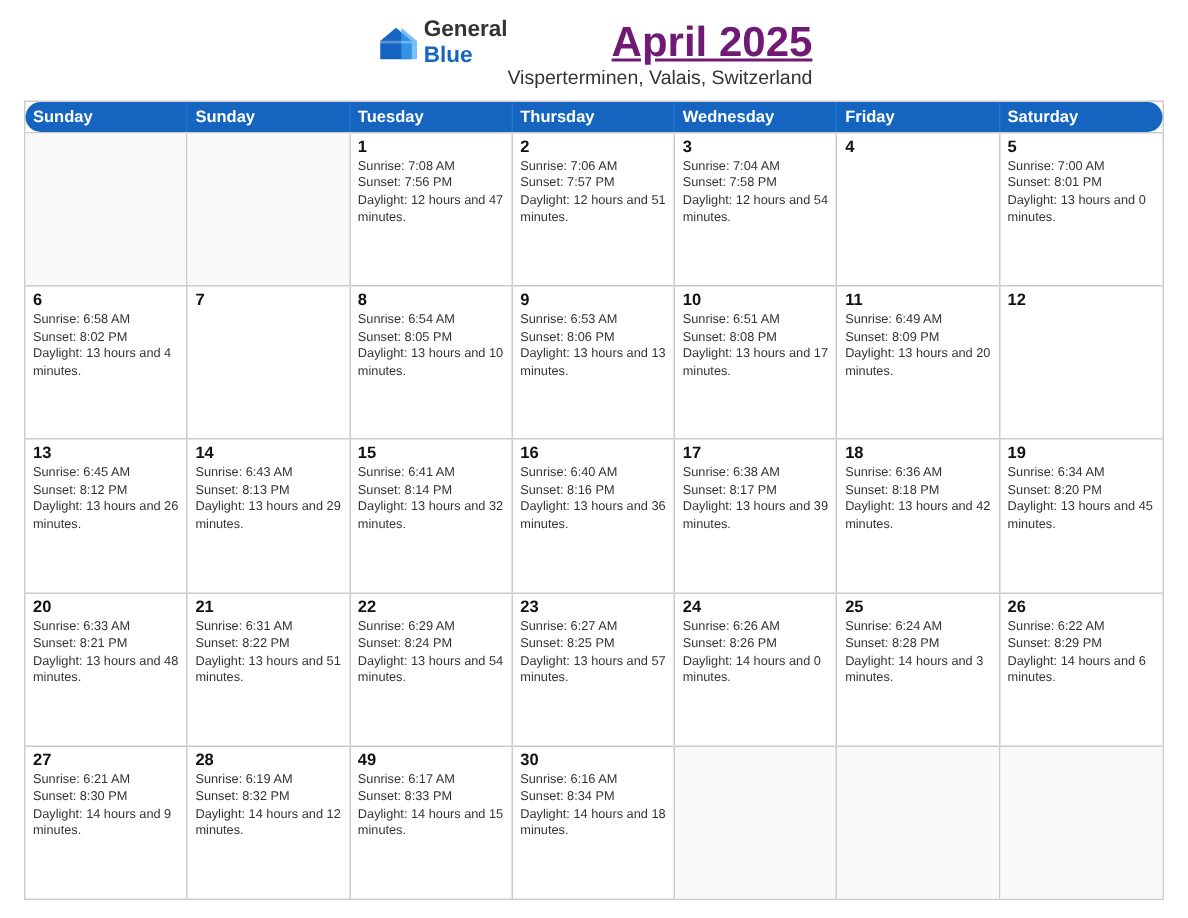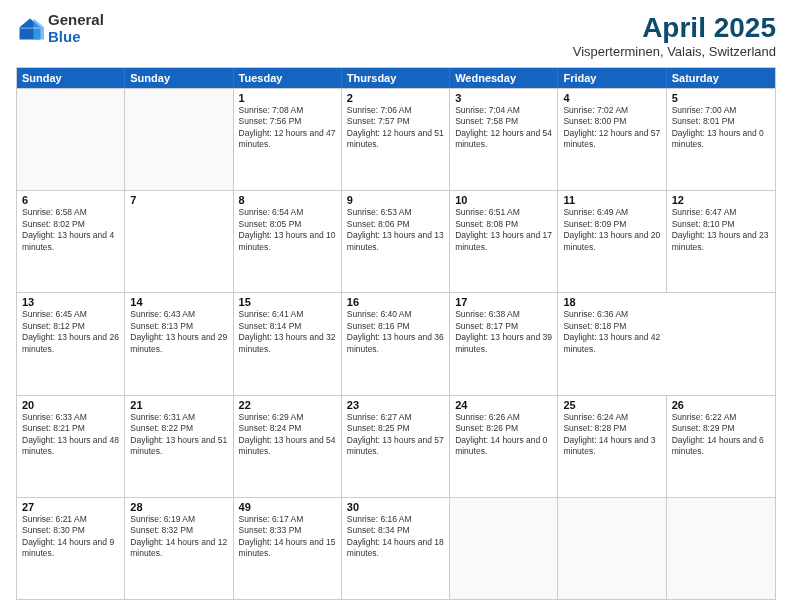--- a/index.html
+++ b/index.html
@@ -12,21 +12,21 @@
     }
     .page {
       width: 792px;
       height: 612px;
       padding: 12px 16px;
       display: flex;
       flex-direction: column;
     }
     .header {
       display: flex;
-      justify-content: space-between;
+      justify-content: center;
       align-items: flex-start;
       margin-bottom: 8px;
     }
     .logo {
       display: flex;
       align-items: center;
       gap: 4px;
     }
     .logo-text {
       font-size: 15px;
@@ -38,36 +38,38 @@
     .logo-icon {
       width: 28px;
       height: 28px;
     }
     .title-block {
       text-align: right;
     }
     .main-title {
       font-size: 28px;
       font-weight: bold;
-      color: #0c4a6e;
+      color: #701a75;
+      text-decoration: underline;
     }
     .subtitle {
       font-size: 13px;
       color: #333;
     }
     .calendar {
       flex: 1;
       display: flex;
       flex-direction: column;
       border: 1px solid #ccc;
     }
     .calendar-header {
       display: grid;
       grid-template-columns: repeat(7, 1fr);
       background: #1565c0;
+      border-radius: 10px;
     }
     .cal-header-cell {
       color: #fff;
       font-size: 11px;
       font-weight: bold;
       padding: 4px 5px;
       border-right: 1px solid #1976d2;
     }
     .cal-header-cell:last-child { border-right: none; }
     .calendar-body {
@@ -147,21 +149,20 @@
           <div class="cal-cell">
             <span class="day-number">2</span>
             <div class="day-info">Sunrise: 7:06 AM<br>Sunset: 7:57 PM<br>Daylight: 12 hours and 51 minutes.</div>
           </div>
           <div class="cal-cell">
             <span class="day-number">3</span>
             <div class="day-info">Sunrise: 7:04 AM<br>Sunset: 7:58 PM<br>Daylight: 12 hours and 54 minutes.</div>
           </div>
           <div class="cal-cell">
             <span class="day-number">4</span>
-            <div class="day-info">Sunrise: 7:02 AM<br>Sunset: 8:00 PM<br>Daylight: 12 hours and 57 minutes.</div>
           </div>
           <div class="cal-cell">
             <span class="day-number">5</span>
             <div class="day-info">Sunrise: 7:00 AM<br>Sunset: 8:01 PM<br>Daylight: 13 hours and 0 minutes.</div>
           </div>
         </div>
         <div class="cal-row">
           <div class="cal-cell">
             <span class="day-number">6</span>
             <div class="day-info">Sunrise: 6:58 AM<br>Sunset: 8:02 PM<br>Daylight: 13 hours and 4 minutes.</div>
@@ -180,21 +181,20 @@
           <div class="cal-cell">
             <span class="day-number">10</span>
             <div class="day-info">Sunrise: 6:51 AM<br>Sunset: 8:08 PM<br>Daylight: 13 hours and 17 minutes.</div>
           </div>
           <div class="cal-cell">
             <span class="day-number">11</span>
             <div class="day-info">Sunrise: 6:49 AM<br>Sunset: 8:09 PM<br>Daylight: 13 hours and 20 minutes.</div>
           </div>
           <div class="cal-cell">
             <span class="day-number">12</span>
-            <div class="day-info">Sunrise: 6:47 AM<br>Sunset: 8:10 PM<br>Daylight: 13 hours and 23 minutes.</div>
           </div>
         </div>
         <div class="cal-row">
           <div class="cal-cell">
             <span class="day-number">13</span>
             <div class="day-info">Sunrise: 6:45 AM<br>Sunset: 8:12 PM<br>Daylight: 13 hours and 26 minutes.</div>
           </div>
           <div class="cal-cell">
             <span class="day-number">14</span>
             <div class="day-info">Sunrise: 6:43 AM<br>Sunset: 8:13 PM<br>Daylight: 13 hours and 29 minutes.</div>
@@ -207,20 +207,24 @@
             <span class="day-number">16</span>
             <div class="day-info">Sunrise: 6:40 AM<br>Sunset: 8:16 PM<br>Daylight: 13 hours and 36 minutes.</div>
           </div>
           <div class="cal-cell">
             <span class="day-number">17</span>
             <div class="day-info">Sunrise: 6:38 AM<br>Sunset: 8:17 PM<br>Daylight: 13 hours and 39 minutes.</div>
           </div>
           <div class="cal-cell">
             <span class="day-number">18</span>
             <div class="day-info">Sunrise: 6:36 AM<br>Sunset: 8:18 PM<br>Daylight: 13 hours and 42 minutes.</div>
+          </div>
+          <div class="cal-cell">
+            <span class="day-number">19</span>
+            <div class="day-info">Sunrise: 6:34 AM<br>Sunset: 8:20 PM<br>Daylight: 13 hours and 45 minutes.</div>
           </div>
         </div>
         <div class="cal-row">
           <div class="cal-cell">
             <span class="day-number">20</span>
             <div class="day-info">Sunrise: 6:33 AM<br>Sunset: 8:21 PM<br>Daylight: 13 hours and 48 minutes.</div>
           </div>
           <div class="cal-cell">
             <span class="day-number">21</span>
             <div class="day-info">Sunrise: 6:31 AM<br>Sunset: 8:22 PM<br>Daylight: 13 hours and 51 minutes.</div>

